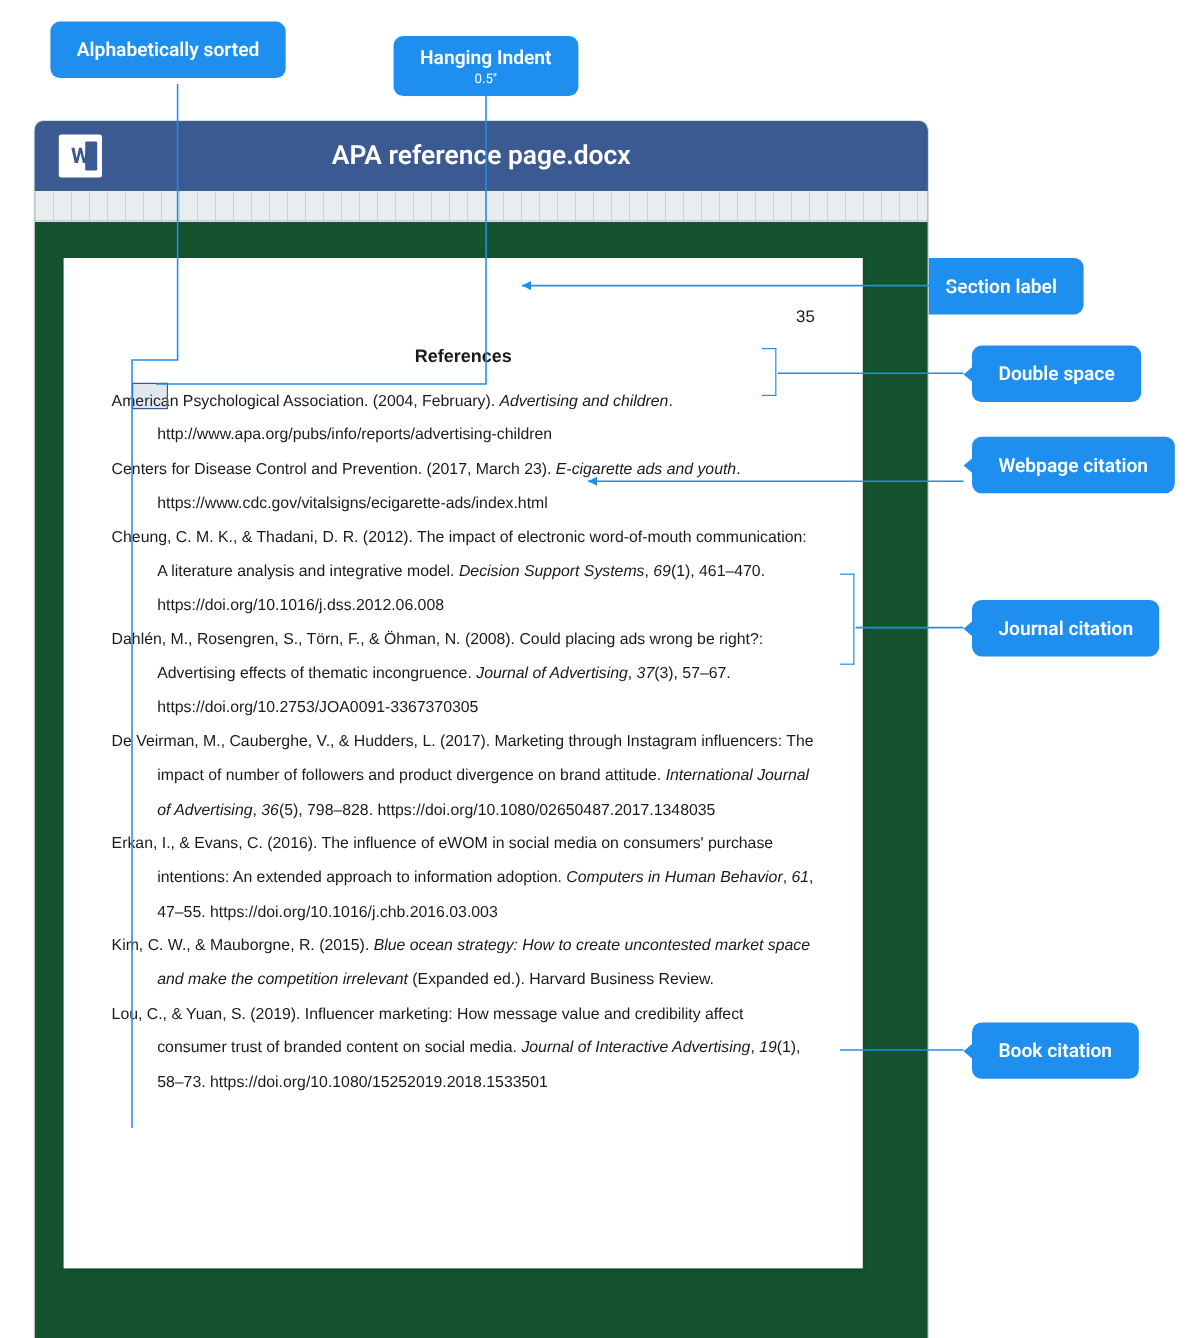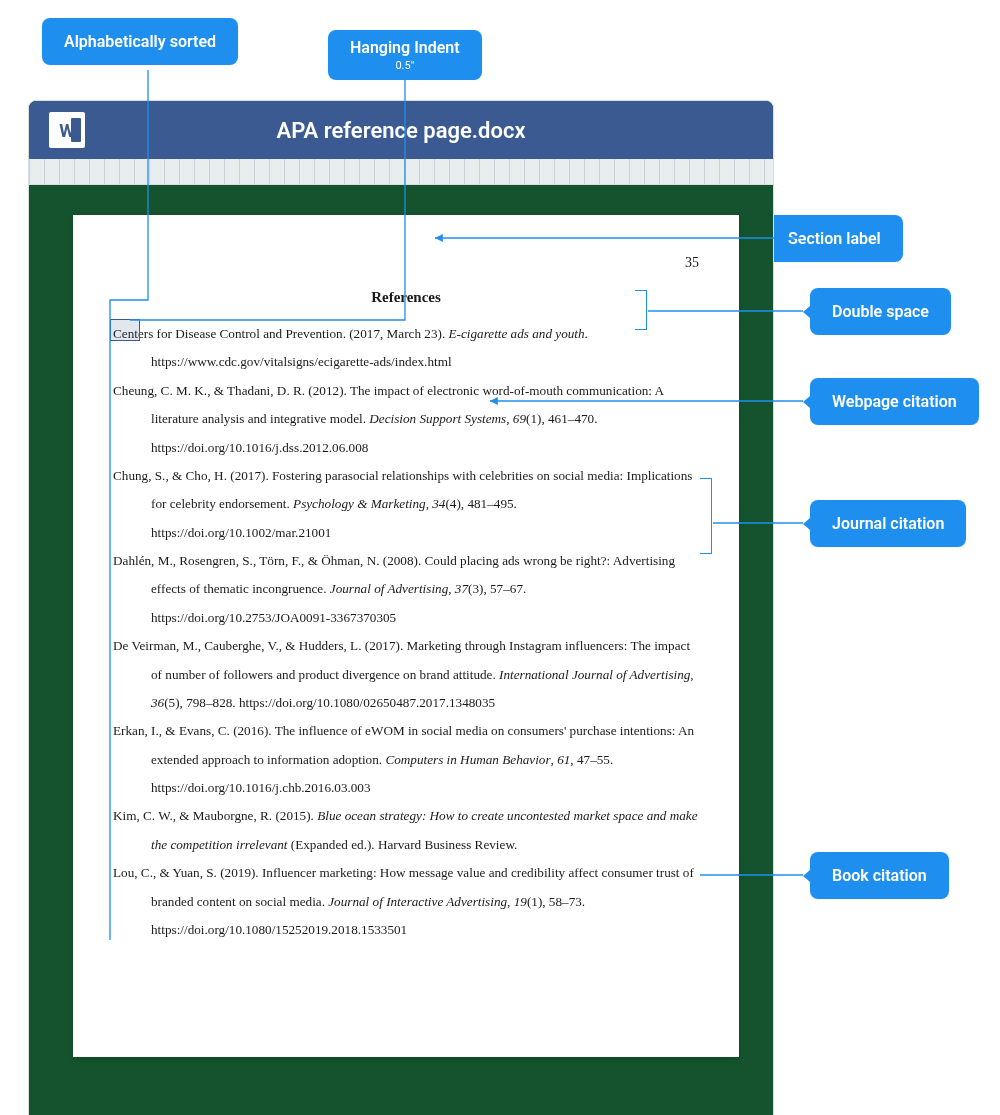--- a/index.html
+++ b/index.html
@@ -70,27 +70,27 @@
     background: repeating-linear-gradient(
       to right,
       #c9d2d9 0px, #c9d2d9 1px,
       #e8edf0 1px, #e8edf0 15px
     );
     border-bottom: 1px solid #d6dde3;
   }
   .page {
     position: absolute;
     top: 114px;
-    left: 44px;
+    left: 24px;
     width: 666px;
     height: 842px;
     background: #fff;
     box-shadow: 0 2px 6px rgba(0,0,0,.12);
     padding: 40px 40px 30px 40px;
-    font-family: Liberation Serif, serif;
+    font-family: Liberation Sans, sans-serif;
     color: #1a1a1a;
   }
   .page-num {
     text-align: right;
     font-size: 14px;
     margin-bottom: 18px;
   }
   .ref-title {
     text-align: center;
     font-weight: 700;
@@ -193,38 +193,38 @@
 <body>
 
 <div class="badge" style="top:18px; left:42px;">Alphabetically sorted</div>
 <div class="badge" style="top:30px; left:328px; padding-top:8px; padding-bottom:8px;">
   <span>Hanging Indent</span>
   <span class="badge-sub">0.5"</span>
 </div>
 
 <div class="badge right" style="top:215px; left:766px;">Section label</div>
 <div class="badge right" style="top:288px; left:810px;">Double space</div>
-<div class="badge right" style="top:378px; left:810px;">Webpage citation</div>
+<div class="badge right" style="top:364px; left:810px;">Webpage citation</div>
 <div class="badge right" style="top:500px; left:810px;">Journal citation</div>
 <div class="badge right" style="top:852px; left:810px;">Book citation</div>
 
 <div class="container">
   <div class="titlebar">
     <div class="word-icon"></div>
     <div class="title-text">APA reference page.docx</div>
   </div>
   <div class="ruler"></div>
 
   <div class="page">
     <div class="page-num">35</div>
     <div class="ref-title">References</div>
     <div id="refs">
+        <p class="ref">American Psychological Association. (2004, February). <em>Advertising and children</em>. http://www.apa.org/pubs/info/reports/advertising-children</p>
         <p class="ref">Centers for Disease Control and Prevention. (2017, March 23). <em>E-cigarette ads and youth</em>. https://www.cdc.gov/vitalsigns/ecigarette-ads/index.html</p>
         <p class="ref">Cheung, C. M. K., &amp; Thadani, D. R. (2012). The impact of electronic word-of-mouth communication: A literature analysis and integrative model. <em>Decision Support Systems</em>, <em>69</em>(1), 461–470. https://doi.org/10.1016/j.dss.2012.06.008</p>
-        <p class="ref">Chung, S., &amp; Cho, H. (2017). Fostering parasocial relationships with celebrities on social media: Implications for celebrity endorsement. <em>Psychology &amp; Marketing</em>, <em>34</em>(4), 481–495. https://doi.org/10.1002/mar.21001</p>
         <p class="ref">Dahlén, M., Rosengren, S., Törn, F., &amp; Öhman, N. (2008). Could placing ads wrong be right?: Advertising effects of thematic incongruence. <em>Journal of Advertising</em>, <em>37</em>(3), 57–67. https://doi.org/10.2753/JOA0091-3367370305</p>
         <p class="ref">De Veirman, M., Cauberghe, V., &amp; Hudders, L. (2017). Marketing through Instagram influencers: The impact of number of followers and product divergence on brand attitude. <em>International Journal of Advertising</em>, <em>36</em>(5), 798–828. https://doi.org/10.1080/02650487.2017.1348035</p>
         <p class="ref">Erkan, I., &amp; Evans, C. (2016). The influence of eWOM in social media on consumers' purchase intentions: An extended approach to information adoption. <em>Computers in Human Behavior</em>, <em>61</em>, 47–55. https://doi.org/10.1016/j.chb.2016.03.003</p>
         <p class="ref">Kim, C. W., &amp; Mauborgne, R. (2015). <em>Blue ocean strategy: How to create uncontested market space and make the competition irrelevant</em> (Expanded ed.). Harvard Business Review.</p>
         <p class="ref">Lou, C., &amp; Yuan, S. (2019). Influencer marketing: How message value and credibility affect consumer trust of branded content on social media. <em>Journal of Interactive Advertising</em>, <em>19</em>(1), 58–73. https://doi.org/10.1080/15252019.2018.1533501</p>
       </div>
   </div>
 
   <div class="highlight-box"></div>
 

